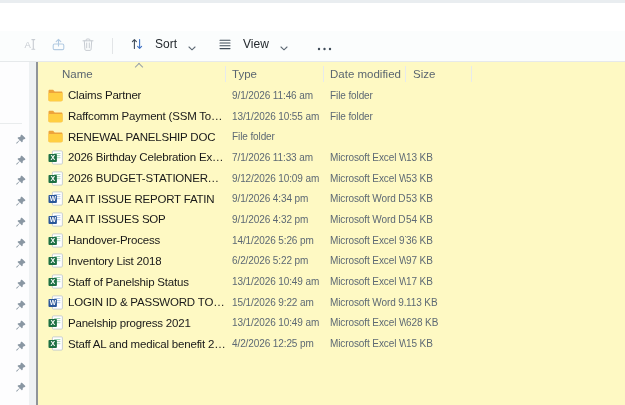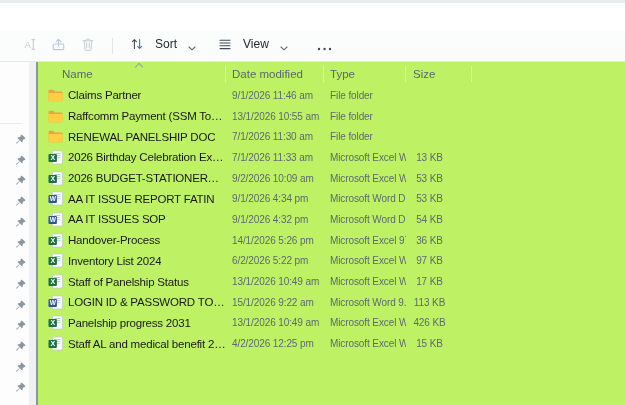--- a/index.html
+++ b/index.html
@@ -41,40 +41,40 @@
   .navpane {
     position:absolute; top:62px; left:0; width:36px; bottom:0;
     background:linear-gradient(to right, #fdfdfe 0 29px, #eef1f3 29px 36px);
   }
   .nav-splitter { position:absolute; top:62px; left:36px; width:2px; bottom:0; background:#8f9499; cursor:col-resize; }
   .nav-sepline { position:absolute; top:61px; left:0; width:22px; height:1px; background:#e9eced; }
   .pin { position:absolute; left:15px; width:11px; height:11px; }
   .pin svg { display:block; }
 
   
-  .content { position:absolute; top:62px; left:38px; right:0; bottom:0; background:#bef264; }
+  .content { position:absolute; top:62px; left:38px; right:0; bottom:0; background:#fef9c3; }
   .cols {
     display:grid; grid-template-columns:188px 98px 82px 66px 1fr;
     height:22px; align-items:center; margin-top:1px; position:relative;
   }
   .col { font-size:11.5px; color:#5b6670; border-right:1px solid #e7eaec; height:16px; line-height:16px; box-sizing:border-box; white-space:nowrap; }
   .col.c-name { padding-left:24px; position:relative; }
   .col.c-date, .col.c-type { padding-left:6px; }
   .col.c-size { padding-left:7px; }
   .col.c-fill { border-right:none; }
   .sort-caret { position:absolute; left:98px; top:-2px; width:5px; height:5px;
     border-left:1.4px solid #97a1a9; border-top:1.4px solid #97a1a9; transform:rotate(45deg); }
 
   .rows { position:absolute; top:23px; left:0; right:0; }
   .frow { display:grid; grid-template-columns:188px 98px 82px 66px 1fr; height:20.7px; align-items:center; }
   .cell { white-space:nowrap; overflow:hidden; }
   .cell.name { display:flex; align-items:center; gap:5px; padding-left:10px; font-size:11.5px; color:#191919; letter-spacing:-0.2px; text-overflow:ellipsis; }
   .cell.name .nm { overflow:hidden; text-overflow:ellipsis; }
   .cell.meta { font-size:10px; color:#5d6974; padding-left:6px; letter-spacing:-0.1px; }
-  .cell.size { text-align:center; padding-right:19px; padding-left:0; }
+  .cell.size { text-align:left; padding-right:19px; padding-left:0; }
   .ficon { flex:0 0 auto; display:flex; }
   .ficon svg { display:block; }
 </style>
 </head>
 <body>
 
 <div class="window">
 
   <div class="top-strip"></div>
 
@@ -213,22 +213,22 @@
       </div>
   </div>
   <div class="nav-splitter"></div>
 
   <div class="content">
     <div class="cols">
       <div class="col c-name">
         <span class="sort-caret"></span>
         <span>Name</span>
       </div>
+      <div class="col c-type">Type</div>
       <div class="col c-date">Date modified</div>
-      <div class="col c-type">Type</div>
       <div class="col c-size">Size</div>
       <div class="col c-fill"></div>
     </div>
     <div class="rows">
         <div class="frow">
     <div class="cell name">
       <span class="ficon">
         <svg width="15" height="13" viewBox="0 0 15 13">
           <path d="M0.5 1.9 C0.5 1.2 1 0.7 1.7 0.7 H5.1 L6.7 2.4 H13.3 C14 2.4 14.5 2.9 14.5 3.6 V11 C14.5 11.7 14 12.2 13.3 12.2 H1.7 C1 12.2 0.5 11.7 0.5 11 Z" fill="#eda43b"></path>
           <path d="M0.5 4.1 H14.5 V11 C14.5 11.7 14 12.2 13.3 12.2 H1.7 C1 12.2 0.5 11.7 0.5 11 Z" fill="#ffcf43"></path>
@@ -262,21 +262,20 @@
     <div class="cell name">
       <span class="ficon">
         <svg width="15" height="13" viewBox="0 0 15 13">
           <path d="M0.5 1.9 C0.5 1.2 1 0.7 1.7 0.7 H5.1 L6.7 2.4 H13.3 C14 2.4 14.5 2.9 14.5 3.6 V11 C14.5 11.7 14 12.2 13.3 12.2 H1.7 C1 12.2 0.5 11.7 0.5 11 Z" fill="#eda43b"></path>
           <path d="M0.5 4.1 H14.5 V11 C14.5 11.7 14 12.2 13.3 12.2 H1.7 C1 12.2 0.5 11.7 0.5 11 Z" fill="#ffcf43"></path>
         </svg>
       </span>
 
       <span class="nm">RENEWAL PANELSHIP DOC</span>
     </div>
-    <div class="cell meta">7/1/2026 11:30 am</div>
     <div class="cell meta">File folder</div>
     <div class="cell meta size"></div>
     <div class="cell"></div>
   </div>
         <div class="frow">
     <div class="cell name">
 
       <span class="ficon">
         <svg width="15" height="15" viewBox="0 0 15 15">
           <rect x="4.4" y="0.9" width="10" height="13.2" rx="1" fill="#ffffff" stroke="#c2c9cf" stroke-width="0.9"></rect>
@@ -304,21 +303,21 @@
           <rect x="6.2" y="3" width="6.2" height="1" fill="#a8d8bc"></rect>
           <rect x="6.2" y="5.1" width="6.2" height="1" fill="#a8d8bc"></rect>
           <rect x="6.2" y="7.2" width="6.2" height="1" fill="#a8d8bc"></rect>
           <rect x="0.5" y="3.9" width="8.4" height="8" rx="0.9" fill="#1d7044"></rect>
           <text x="4.7" y="10.2" font-size="7" font-weight="bold" fill="#ffffff" text-anchor="middle" font-family="Liberation Sans, sans-serif">X</text>
         </svg>
       </span>
 
       <span class="nm">2026 BUDGET-STATIONERY &amp; SUNDRY IT...</span>
     </div>
-    <div class="cell meta">9/2/2026 10:09 am</div>
+    <div class="cell meta">9/12/2026 10:09 am</div>
     <div class="cell meta">Microsoft Excel W...</div>
     <div class="cell meta size">53 KB</div>
     <div class="cell"></div>
   </div>
         <div class="frow">
     <div class="cell name">
 
       <span class="ficon">
         <svg width="15" height="15" viewBox="0 0 15 15">
           <rect x="4.4" y="0.9" width="10" height="13.2" rx="1" fill="#ffffff" stroke="#c2c9cf" stroke-width="0.9"></rect>
@@ -384,21 +383,21 @@
         <svg width="15" height="15" viewBox="0 0 15 15">
           <rect x="4.4" y="0.9" width="10" height="13.2" rx="1" fill="#ffffff" stroke="#c2c9cf" stroke-width="0.9"></rect>
           <rect x="6.2" y="3" width="6.2" height="1" fill="#a8d8bc"></rect>
           <rect x="6.2" y="5.1" width="6.2" height="1" fill="#a8d8bc"></rect>
           <rect x="6.2" y="7.2" width="6.2" height="1" fill="#a8d8bc"></rect>
           <rect x="0.5" y="3.9" width="8.4" height="8" rx="0.9" fill="#1d7044"></rect>
           <text x="4.7" y="10.2" font-size="7" font-weight="bold" fill="#ffffff" text-anchor="middle" font-family="Liberation Sans, sans-serif">X</text>
         </svg>
       </span>
 
-      <span class="nm">Inventory List 2024</span>
+      <span class="nm">Inventory List 2018</span>
     </div>
     <div class="cell meta">6/2/2026 5:22 pm</div>
     <div class="cell meta">Microsoft Excel W...</div>
     <div class="cell meta size">97 KB</div>
     <div class="cell"></div>
   </div>
         <div class="frow">
     <div class="cell name">
 
       <span class="ficon">
@@ -446,25 +445,25 @@
         <svg width="15" height="15" viewBox="0 0 15 15">
           <rect x="4.4" y="0.9" width="10" height="13.2" rx="1" fill="#ffffff" stroke="#c2c9cf" stroke-width="0.9"></rect>
           <rect x="6.2" y="3" width="6.2" height="1" fill="#a8d8bc"></rect>
           <rect x="6.2" y="5.1" width="6.2" height="1" fill="#a8d8bc"></rect>
           <rect x="6.2" y="7.2" width="6.2" height="1" fill="#a8d8bc"></rect>
           <rect x="0.5" y="3.9" width="8.4" height="8" rx="0.9" fill="#1d7044"></rect>
           <text x="4.7" y="10.2" font-size="7" font-weight="bold" fill="#ffffff" text-anchor="middle" font-family="Liberation Sans, sans-serif">X</text>
         </svg>
       </span>
 
-      <span class="nm">Panelship progress 2031</span>
+      <span class="nm">Panelship progress 2021</span>
     </div>
     <div class="cell meta">13/1/2026 10:49 am</div>
     <div class="cell meta">Microsoft Excel W...</div>
-    <div class="cell meta size">426 KB</div>
+    <div class="cell meta size">628 KB</div>
     <div class="cell"></div>
   </div>
         <div class="frow">
     <div class="cell name">
 
       <span class="ficon">
         <svg width="15" height="15" viewBox="0 0 15 15">
           <rect x="4.4" y="0.9" width="10" height="13.2" rx="1" fill="#ffffff" stroke="#c2c9cf" stroke-width="0.9"></rect>
           <rect x="6.2" y="3" width="6.2" height="1" fill="#a8d8bc"></rect>
           <rect x="6.2" y="5.1" width="6.2" height="1" fill="#a8d8bc"></rect>

